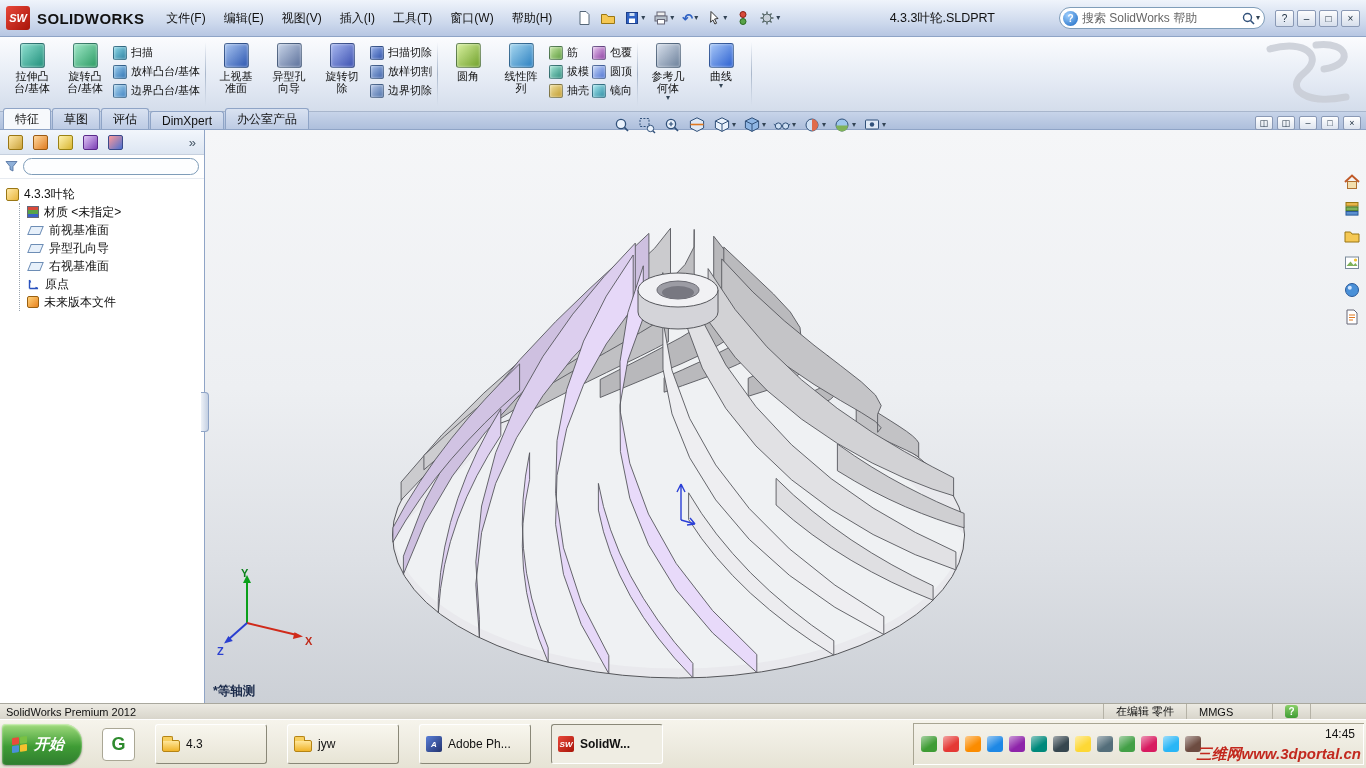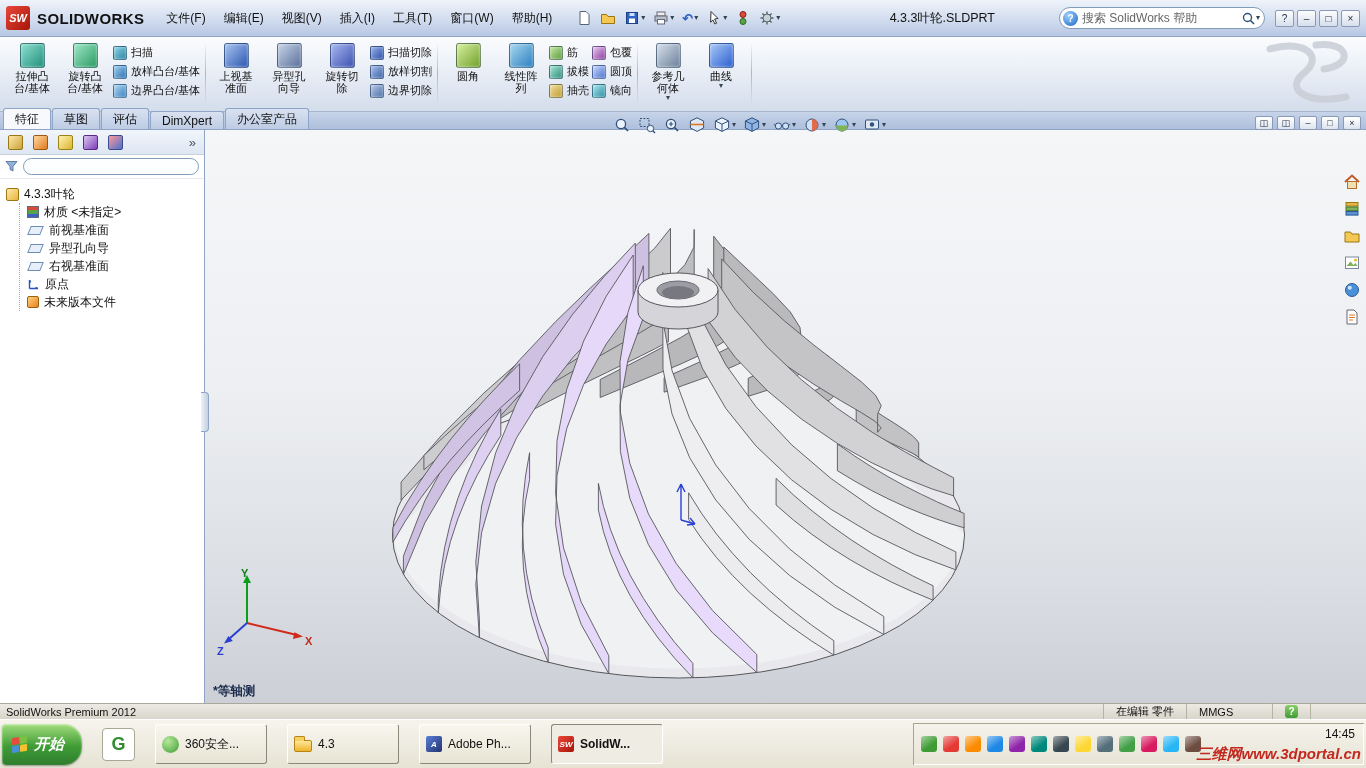--- a/index.html
+++ b/index.html
@@ -544,26 +544,26 @@
           <i style="background:#7ac143"></i>
           <i style="background:#4a90d8"></i>
           <i style="background:#f5c12e"></i>
         </span>
       <span>开始</span>
     </span>
     <span class="ql">
         <span>G</span>
       </span>
     <span class="tbtn">
-        <span class="cir" style="background:radial-gradient(circle at 35% 30%,#b6e89a,#3f9c35)"></span>
-        <span>360安全...</span>
+        <span class="fol"></span>
+        <span>4.3</span>
       </span>
     <span class="tbtn">
         <span class="fol"></span>
-        <span>4.3</span>
+        <span>jyw</span>
       </span>
     <span class="tbtn">
         <span class="sq" style="background:linear-gradient(135deg,#5a7fd8,#22326e)">A</span>
         <span>Adobe Ph...</span>
       </span>
     <span class="tbtn active">
         <span class="sq" style="background:linear-gradient(135deg,#e8483a,#a81408)">SW</span>
         <span>SolidW...</span>
       </span>
     <span class="tray">

